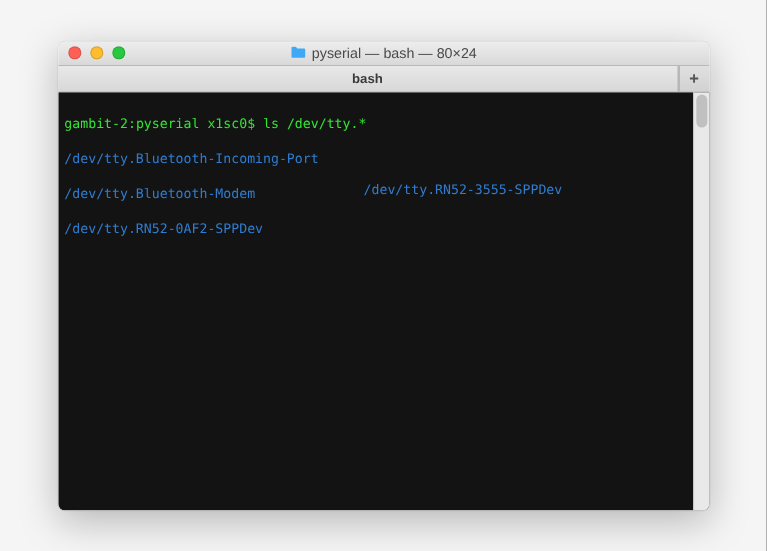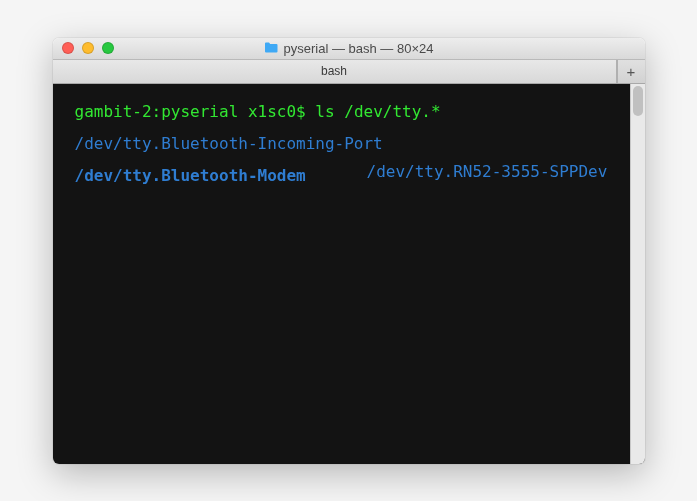--- a/index.html
+++ b/index.html
@@ -55,20 +55,21 @@
       pointer-events: none;
     }
     .folder-icon { font-size: 13px; color: #3fa9f5; }
     .tabbar {
       height: 24px;
       background: linear-gradient(#dcdcdc, #cfcfcf);
       border-bottom: 1px solid #a8a8a8;
       display: flex;
       align-items: stretch;
       position: relative;
+      font-weight: bold;
     }
     .tab {
       flex: 1;
       display: flex;
       align-items: center;
       justify-content: center;
       font-size: 12px;
       color: #3a3a3a;
       border-right: 1px solid #b0b0b0;
       background: linear-gradient(#e8e8e8, #d8d8d8);
@@ -85,23 +86,23 @@
       cursor: pointer;
     }
     .term-area {
       flex: 1;
       background: #131313;
       display: flex;
       position: relative;
     }
     .term-content {
       flex: 1;
-      padding: 4px 22px;
+      padding: 4px 6px;
       font-family: "Menlo", "Monaco", "Consolas", monospace;
-      font-size: 16px;
+      font-size: 12px;
       line-height: 16px;
       color: #c7c7c7;
       white-space: pre;
     }
     .scrollbar {
       width: 15px;
       background: #e9e9e9;
       border-left: 1px solid #c7c7c7;
       position: relative;
     }
@@ -156,21 +157,22 @@
       <span>bash</span>
     </div>
     <div class="tab-add">
       <span>+</span>
     </div>
   </div>
 
   <div class="term-area">
     <div class="term-content">
 <div class="term-row"><span class="prompt-host">gambit-2</span><span class="prompt-host">:</span><span class="prompt-path">pyserial</span><span class="prompt-user"> </span><span class="prompt-user">x1sc0</span><span class="prompt-dollar">$</span> <span class="cmd">ls /dev/tty.*</span></div>
-<div class="term-row" style="position: relative;"><span class="ls-item">/dev/tty.Bluetooth-Incoming-Port</span><span class="ls-item col2" style="position:absolute;left:292px;">/dev/tty.RN52-3555-SPPDev</span></div>
-<div class="term-row" style="position: relative; font-weight: bold;"><span class="ls-item">/dev/tty.Bluetooth-Modem</span></div>
+<div class="term-row" style="position: relative;"><span class="ls-item">/dev/tty.Bluetooth-Incoming-Port</span><span class="ls-item col2" style="position:absolute;left:272px;">/dev/tty.RN52-3555-SPPDev</span></div>
+<div class="term-row" style="position: relative;"><span class="ls-item">/dev/tty.Bluetooth-Modem</span></div>
+<div class="term-row" style="position: relative;"><span class="ls-item">/dev/tty.RN52-0AF2-SPPDev</span><span class="ls-item col2" style="position:absolute;left:286px;"></span></div>
     </div>
     <div class="scrollbar">
       <div class="scrollbar-thumb"></div>
     </div>
   </div>
 
 </div>
 
 </body></html>

